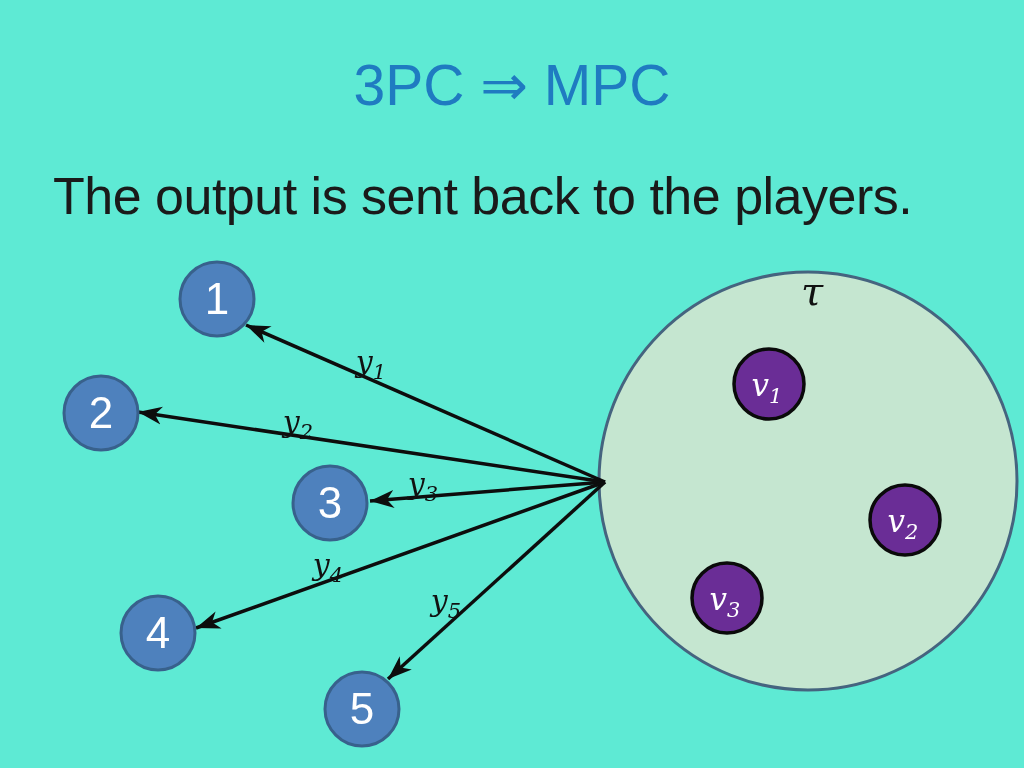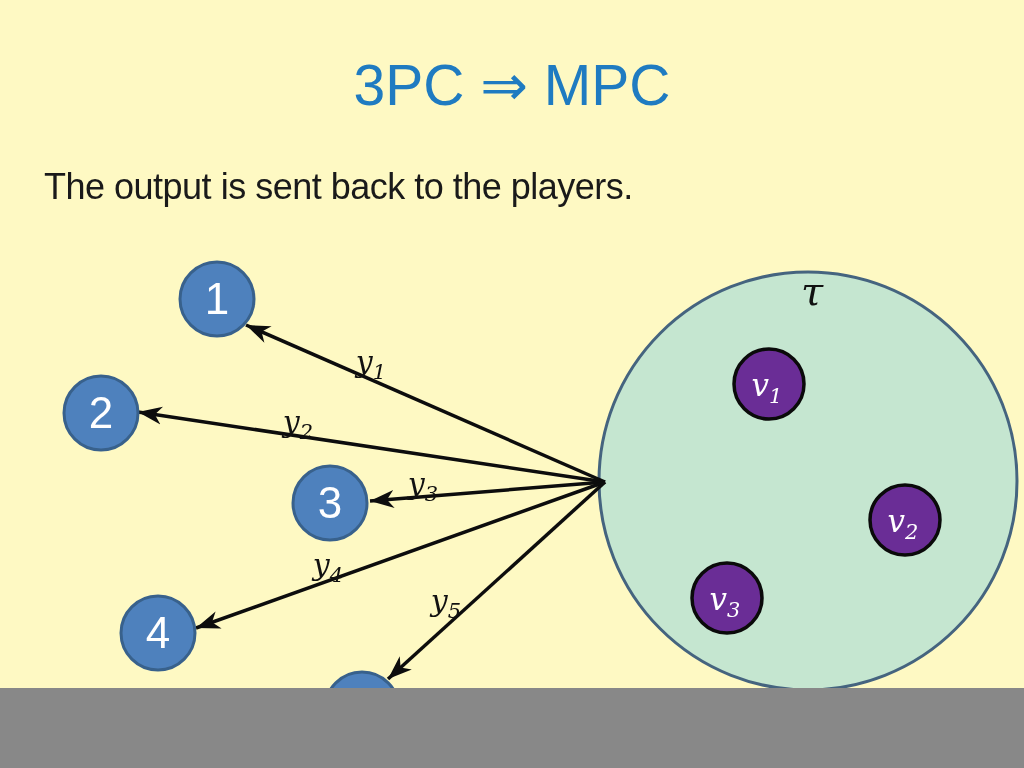--- a/index.html
+++ b/index.html
@@ -1,38 +1,38 @@
 <!DOCTYPE html>
 <html><head>
 <meta charset="utf-8">
 <style>
   html, body { margin: 0; padding: 0; background: #888; }
   .slide {
     position: relative;
-    width: 1024px; height: 688px;
-    background: #fef9c3;
+    width: 1024px; height: 768px;
+    background: #5eead4;
     overflow: hidden;
     font-family: "Liberation Sans", sans-serif;
   }
   .title {
     position: absolute;
     top: 52px; left: 0; right: 0;
     margin: 0;
     text-align: center;
     font-weight: 400;
     font-size: 57px;
     line-height: 66px;
     font-family: "Liberation Sans", sans-serif;
   }
   .subtitle {
     position: absolute;
     top: 160px; left: 40px;
-    margin: 4px;
+    margin: 13px;
     font-weight: 400;
-    font-size: 36px;
+    font-size: 52px;
     line-height: 46px;
     letter-spacing: -0.5px;
     font-family: "Liberation Sans", sans-serif;
   }
   .diagram-svg { position: absolute; top: 0; left: 0; }
   .tau-circle  { stroke-width: 3; }
   .player      { stroke-width: 3; }
   .value       { stroke-width: 3.5; }
   .arrow       { stroke-width: 3.5; fill: none; }
   .player-num {

